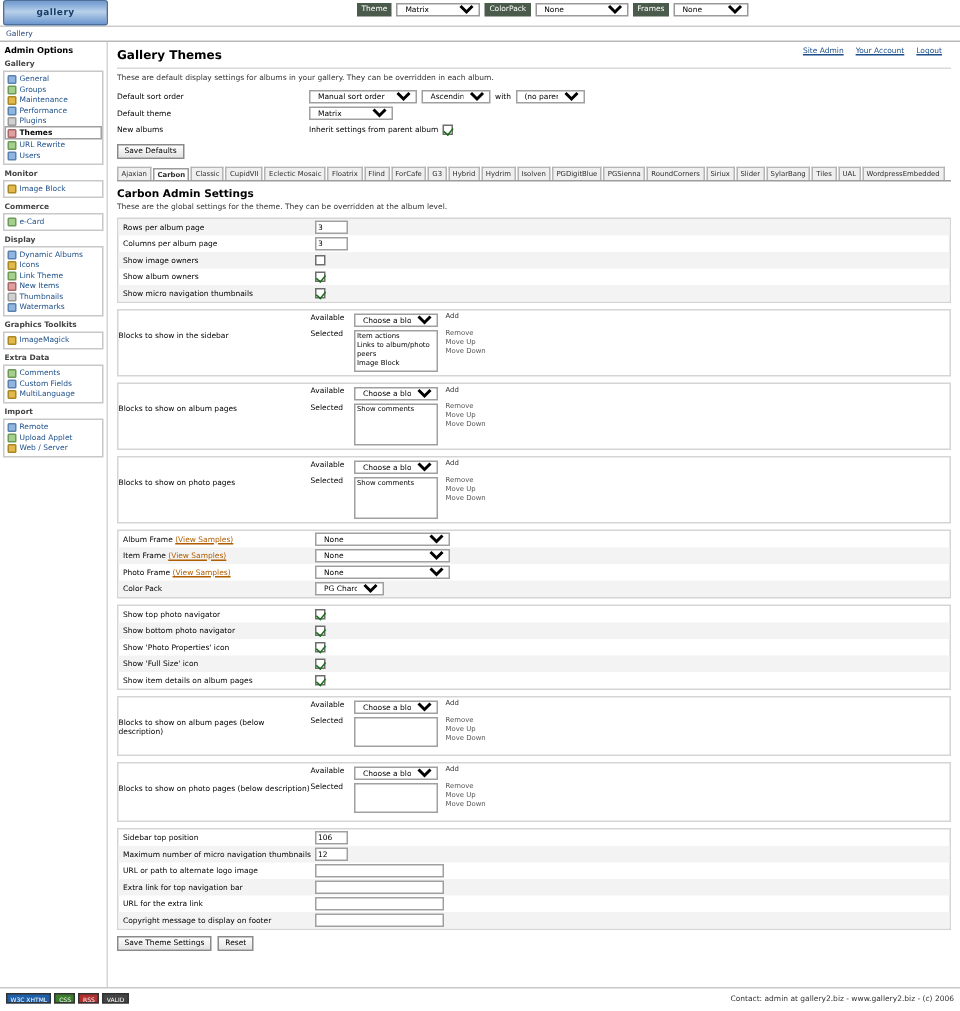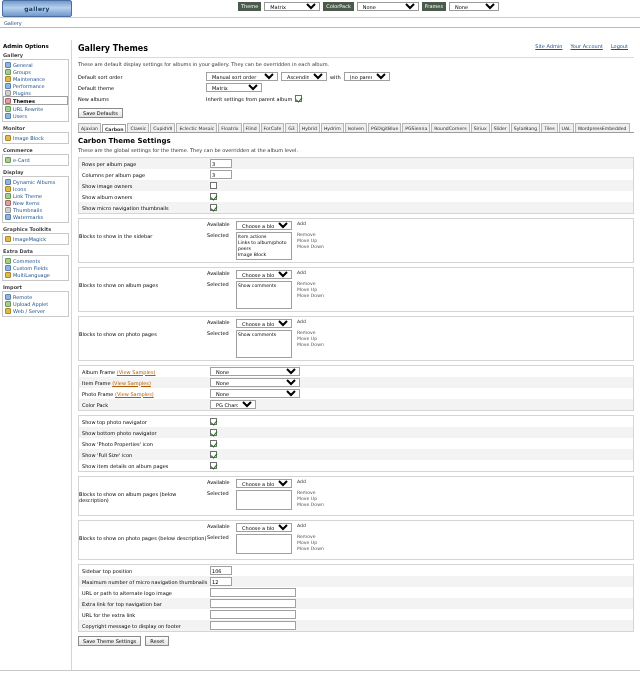--- a/index.html
+++ b/index.html
@@ -63,21 +63,21 @@
     height: 10px;
     background: #ffffff;
     border-bottom: 1px solid #b9b9b9;
     padding-left: 4px;
     font-size: 5px;
     color: #2b4b7a;
     display: flex; align-items: center;
   }
 
   
-  #wrap { display: flex; height: 630px; margin-top: 12px; }
+  #wrap { display: flex; height: 630px; }
   #sidebar {
     width: 72px;
     border-right: 1px solid #d5d5d5;
     padding: 2px 0 0 2px;
     background: #ffffff;
   }
   #content {
     flex: 1;
     padding: 3px 6px 0 6px;
     background: #ffffff;
@@ -499,21 +499,21 @@
       <div class="tab">PGSienna</div>
       <div class="tab">RoundCorners</div>
       <div class="tab">Siriux</div>
       <div class="tab">Slider</div>
       <div class="tab">SylarBang</div>
       <div class="tab">Tiles</div>
       <div class="tab">UAL</div>
       <div class="tab">WordpressEmbedded</div>
     </div>
 
-    <h2 class="sec-title" style="margin-top:4px;">Carbon Theme Settings</h2>
+    <h2 class="sec-title" style="margin-top:4px;">Carbon Admin Settings</h2>
     <p class="desc">These are the global settings for the theme. They can be overridden at the album level.</p>
 
     <div class="section-box">
       <div class="frow strip">
         <span class="lbl">Rows per album page</span>
         <input class="txt t1" value="3" style="">
       </div>
       <div class="frow">
         <span class="lbl">Columns per album page</span>
         <input class="txt t2" value="3" style="">

